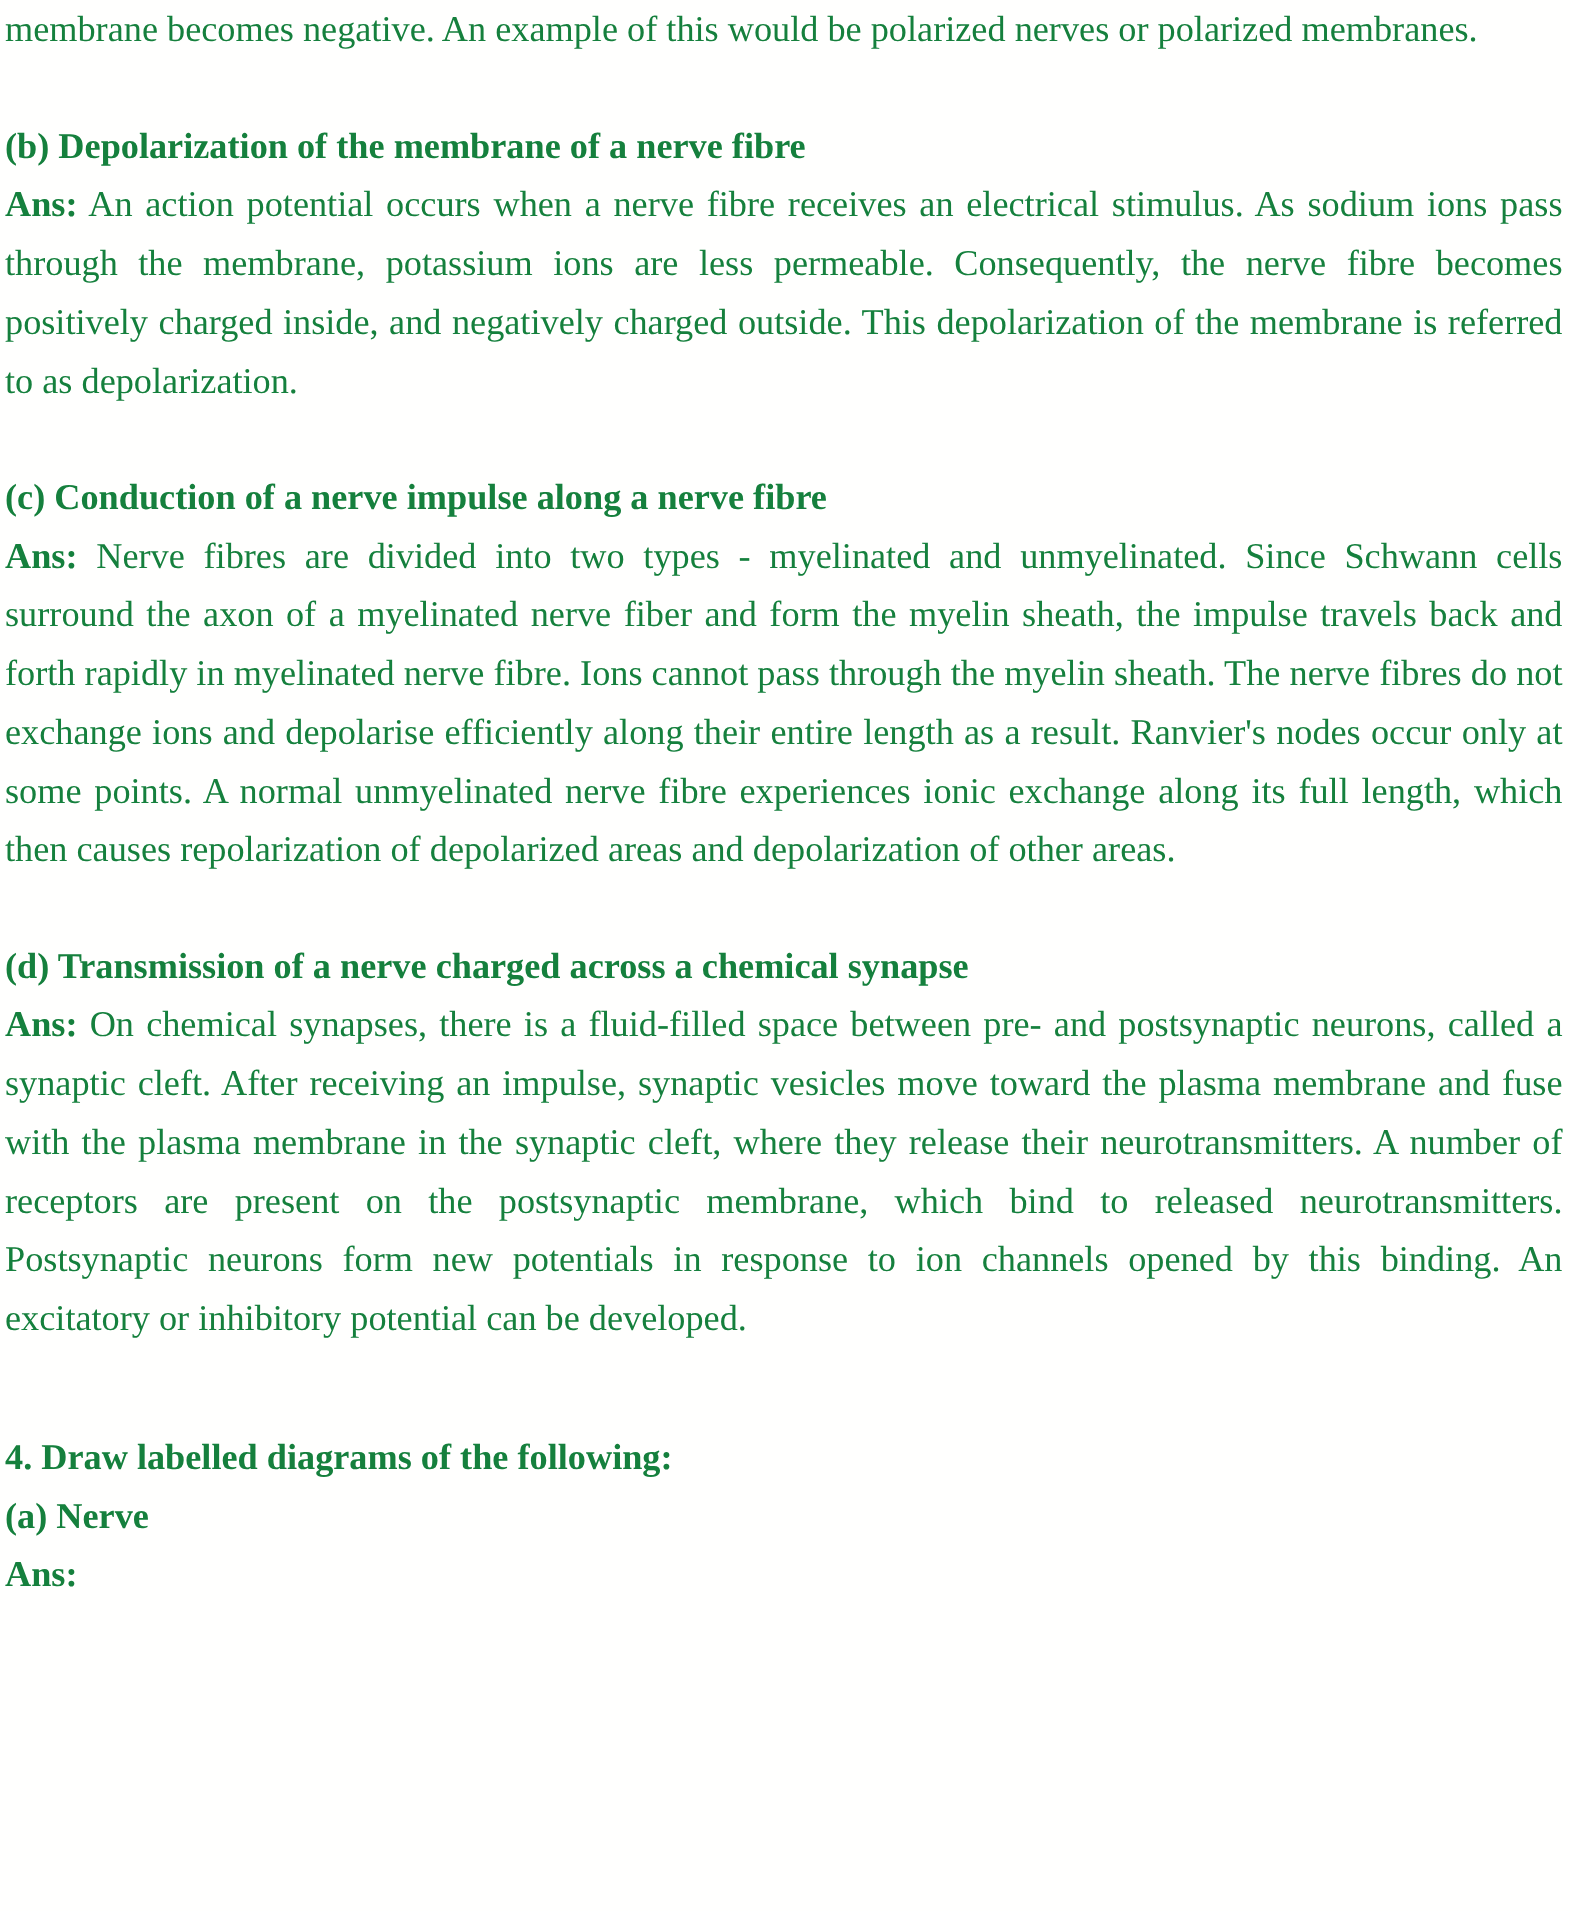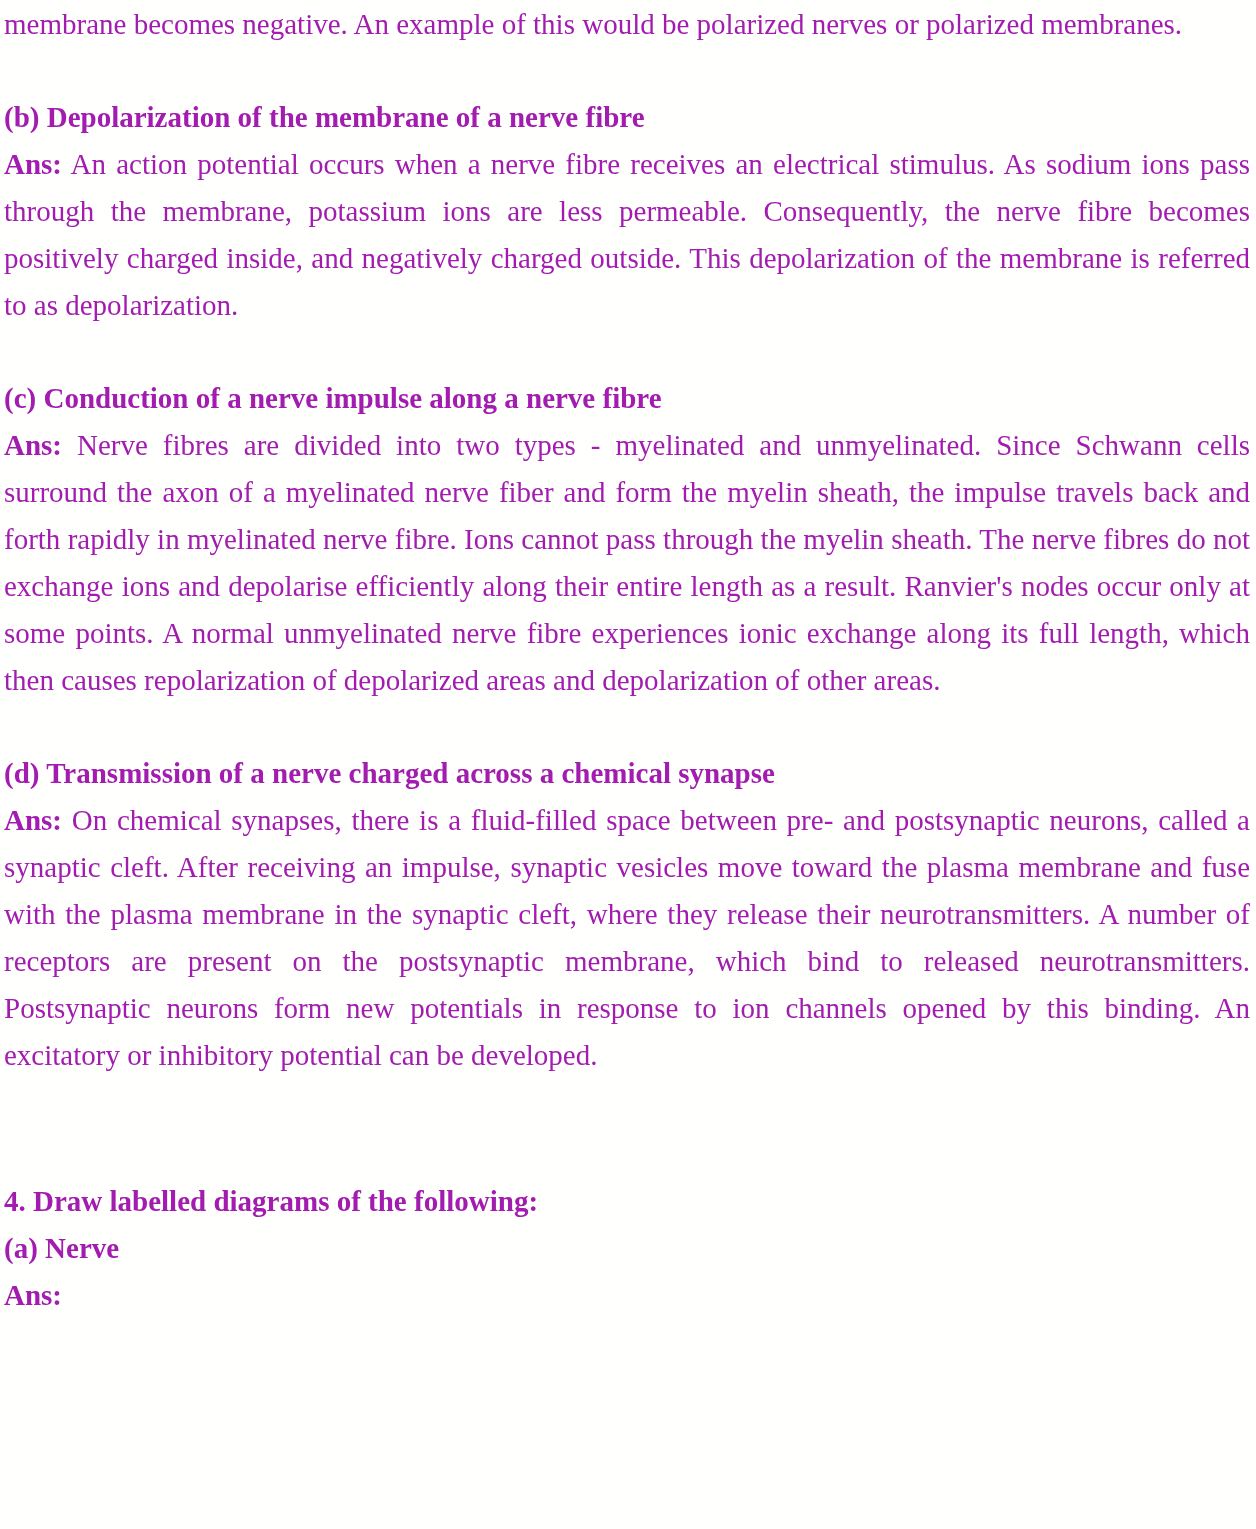--- a/index.html
+++ b/index.html
@@ -6,21 +6,21 @@
     margin: 0;
     padding: 0;
     background: #ffffff;
   }
   .page {
     position: relative;
     width: 1256px;
     height: 1529px;
     box-sizing: border-box;
     background: #fffffe;
-    color: #a21caf;
+    color: #15803d;
     font-family: "Liberation Serif", "DejaVu Serif", serif;
     font-size: 29px;
     line-height: 47px;
     padding: 1px 6px 0 4px;
     overflow: hidden;
   }
   .para {
     margin: 0;
     text-align: justify;
   }
@@ -29,21 +29,21 @@
   }
   .section-heading {
     margin: 46px 0 0 0;
     font-weight: bold;
     text-align: left;
   }
   .ans-label {
     font-weight: bold;
   }
   .q4-block {
-    margin-top: 99px;
+    margin-top: 64px;
   }
   .q4-line {
     margin: 0;
     font-weight: bold;
     text-align: left;
   }
 </style>
 </head>
 <body>
 

